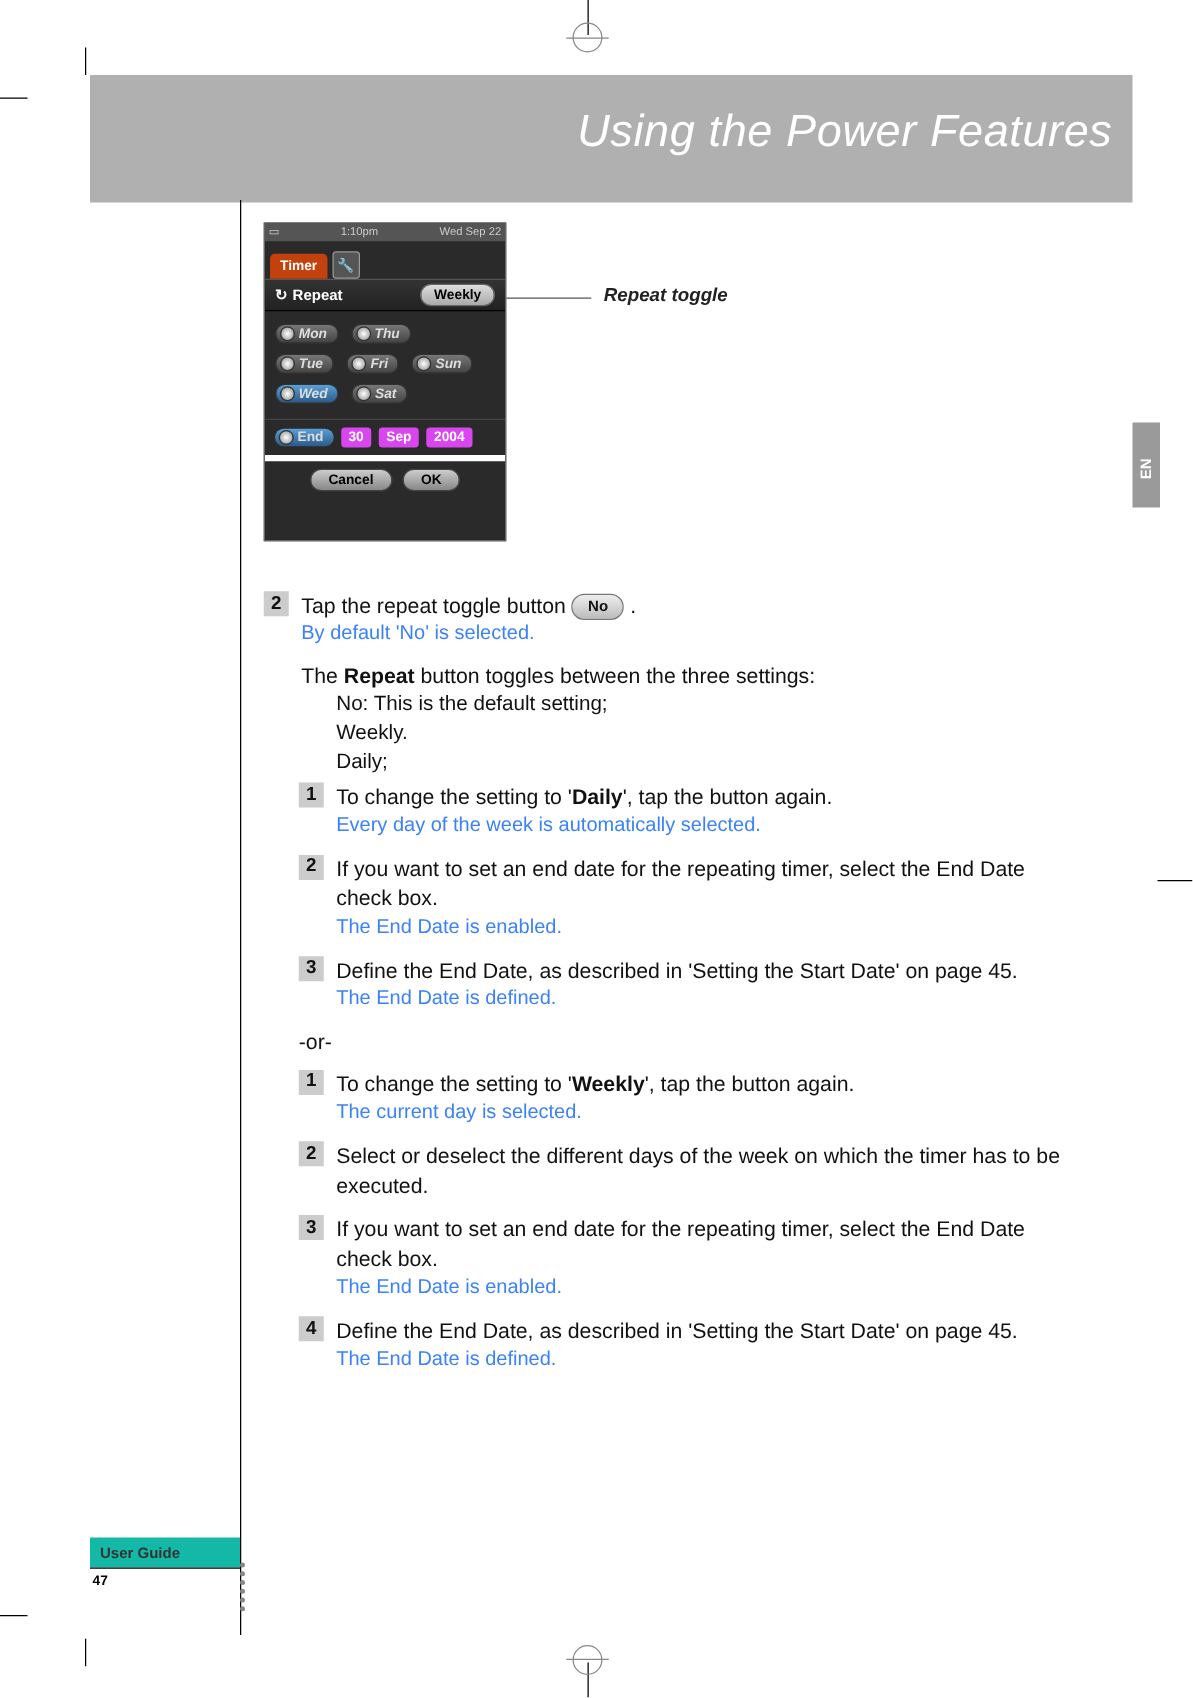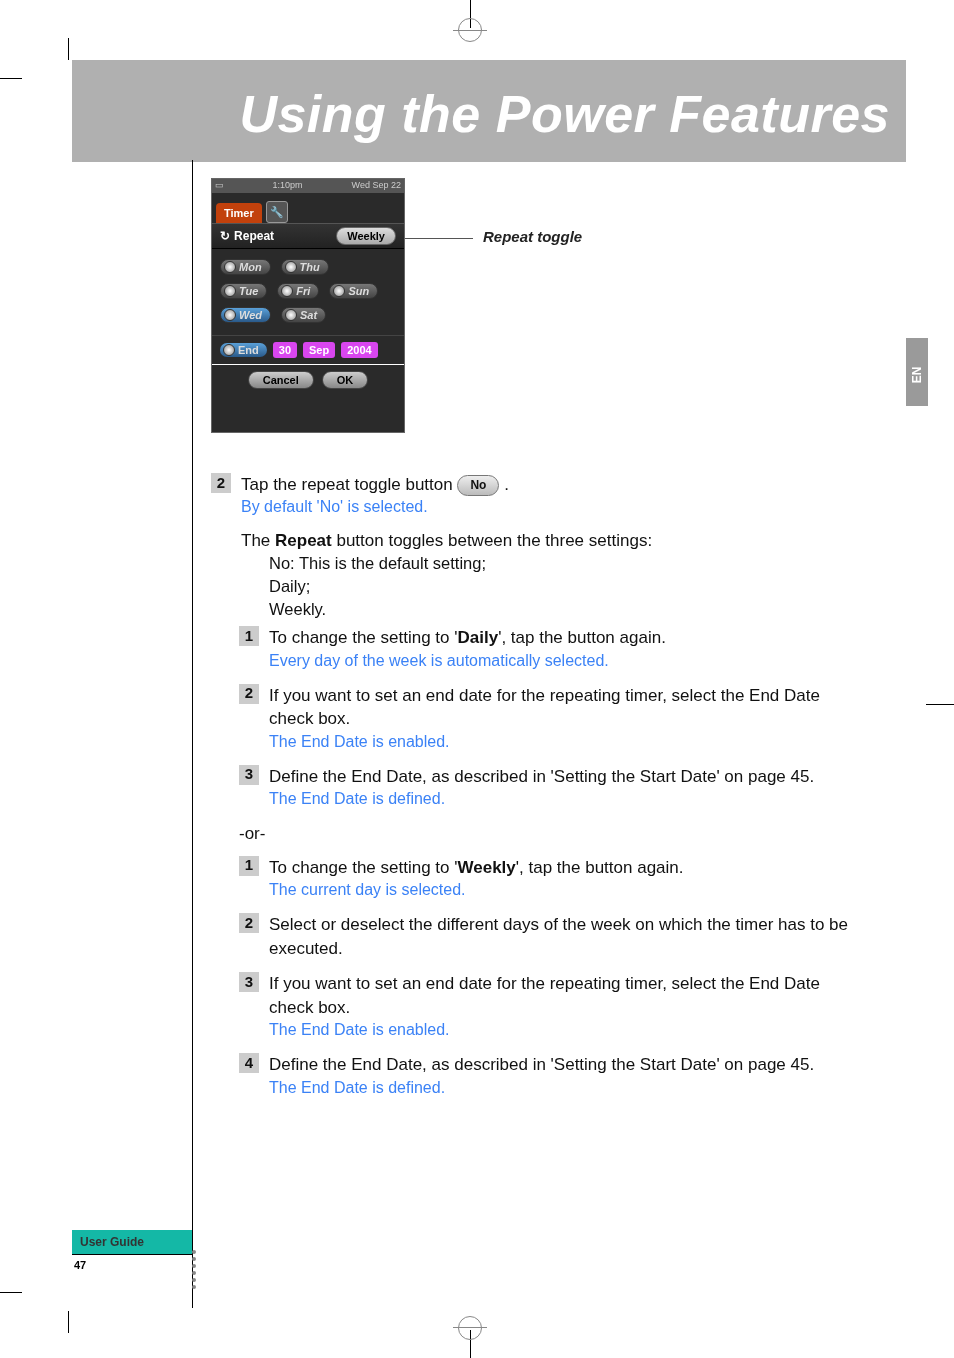--- a/index.html
+++ b/index.html
@@ -33,22 +33,22 @@
       background: #b0b0b0;
       height: 102px;
       position: relative;
       margin-right: 22px;
     }
     .header-title {
       position: absolute;
       right: 16px; top: 24px;
       color: #fff;
       font-style: italic;
-      font-weight: bold;
-      font-size: 52px;
+      font-weight: normal;
+      font-size: 36px;
       letter-spacing: 0.5px;
       margin-left: 16px;
     }
     .side-tab {
       position: absolute;
       right: 0px;
       top: 278px;
       width: 22px;
       height: 68px;
       background: #9a9a9a;
@@ -98,21 +98,21 @@
     .daypill {
       display:flex; align-items:center; gap:3px;
       background: linear-gradient(#777,#444); border:1px solid #333; border-radius:10px; padding:1px 8px 1px 3px;
       font-size:11px; font-weight:bold;font-style:italic;
     }
     .daypill.sel { background: linear-gradient(#5aa0d8,#2a5a8a); }
     .radio-dot { width:12px; height:12px; border-radius:50%; background:radial-gradient(#fff,#888); border:1px solid #333; }
     .end-row { display:flex; gap:6px; align-items:center; padding: 6px 8px; border-top:1px solid #444; }
     .end-seg { background:#d946ef; color:#fff; border-radius:3px; padding:2px 6px; font-size:11px; font-weight:bold; }
     .end-toggle { background: linear-gradient(#5aa0d8,#2a5a8a); border-radius:10px; padding:1px 8px 1px 3px; display:flex; align-items:center; gap:3px; font-size:11px; font-weight:bold; }
-    .btn-row { display:flex; gap:8px; justify-content:center; padding:6px 0 10px 0; border-top:1px solid #ffffff; }
+    .btn-row { display:flex; gap:8px; justify-content:center; padding:6px 0 10px 0; border-top:5px solid #ffffff; }
     .pbtn { background: linear-gradient(#ccc,#888); color:#000; border-radius:10px; padding:2px 14px; font-size:11px; font-weight:bold; border:1px solid #444; }
 
     .callout-line {
       position: absolute;
       height: 1px; background: #555;
     }
     .callout-text {
       position: absolute;
       font-style: italic;
       font-weight: bold;
@@ -249,22 +249,22 @@
         <div class="step-body">
           <span>Tap the repeat toggle button </span>
           <span class="pill-inline">No</span>
           <span>.</span>
           <div class="subnote">By default 'No' is selected.</div>
           <div style="margin-top:10px;">
             <span>The </span><b>Repeat</b><span> button toggles between the three settings:</span>
           </div>
           <div class="indent-list" style="margin-left:28px;">
             <div>No: This is the default setting;</div>
+            <div>Weekly.</div>
             <div>Daily;</div>
-            <div>Weekly.</div>
           </div>
         </div>
       </div>
 
       <div class="substeps">
         <div class="step">
           <div class="stepnum">1</div>
           <div class="step-body">
             <span>To change the setting to '</span><b>Daily</b><span>', tap the button again.</span>
             <div class="subnote">Every day of the week is automatically selected.</div>

